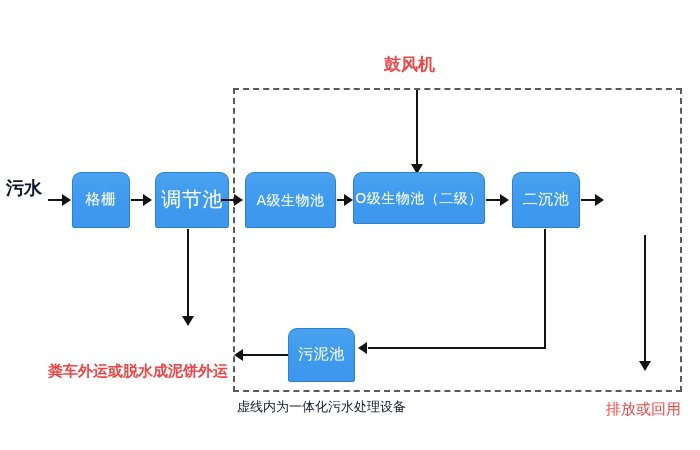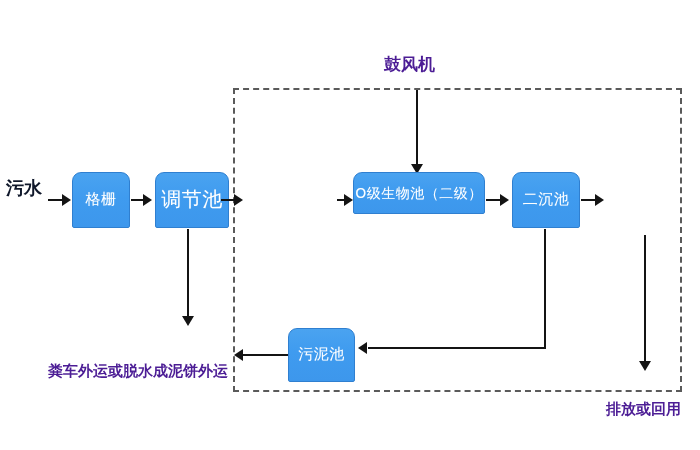--- a/index.html
+++ b/index.html
@@ -26,21 +26,21 @@
     line-height:1.18;
     box-sizing:border-box;
     letter-spacing:0.5px;
     text-shadow:0 0 1px rgba(255,255,255,.25);
   }
   .node span{display:block;white-space:pre-line;}
 
   
   .lbl{position:absolute;white-space:pre;}
   .lbl.dark{color:#0f172a;}
-  .lbl.blue{color:#4c1d95;}
+  .lbl.blue{color:#ef4444;}
 
   
   .dashed-box{
     position:absolute;
     border:2px dashed #5a5a5a;
     box-sizing:border-box;
     background:transparent;
   }
 
   
@@ -75,25 +75,28 @@
   <div class="line hline" style="left:131px;top:199px;width:14px;"></div>
   <div class="arrow right" style="left:143px;top:194px;"></div>
 
   <div class="node" style="left:155px;top:172px;width:74px;height:56px;font-size:20px;">
     <span>调节池</span>
   </div>
 
   <div class="line hline" style="left:221px;top:199px;width:18px;"></div>
   <div class="arrow right" style="left:234px;top:194px;"></div>
 
+  <div class="node" style="left:245px;top:172px;width:91px;height:56px;font-size:14px;">
+    <span>A级生物池</span>
+  </div>
 
   <div class="line hline" style="left:337px;top:199px;width:12px;"></div>
   <div class="arrow right" style="left:344px;top:194px;"></div>
 
-  <div class="node" style="left:353px;top:172px;width:132px;height:42px;font-size:14px;">
+  <div class="node" style="left:353px;top:172px;width:132px;height:52px;font-size:14px;">
     <span>O级生物池（二级）</span>
   </div>
 
   <div class="line hline" style="left:486px;top:199px;width:20px;"></div>
   <div class="arrow right" style="left:500px;top:194px;"></div>
 
   <div class="node" style="left:512px;top:172px;width:68px;height:56px;font-size:15px;justify-content:center;">
     <span>二沉池</span>
   </div>
 
@@ -111,16 +114,17 @@
   <div class="line vline" style="left:544px;top:229px;height:120px;"></div>
   <div class="line hline" style="left:368px;top:347px;width:178px;"></div>
   <div class="arrow left" style="left:358px;top:342px;"></div>
 
   <div class="line hline" style="left:243px;top:354px;width:45px;"></div>
   <div class="arrow left" style="left:234px;top:349px;"></div>
   <div class="lbl blue" style="left:48px;top:362px;font-size:15px;font-weight:700;">粪车外运或脱水成泥饼外运</div>
 
   <div class="line vline" style="left:644px;top:235px;height:133px;"></div>
   <div class="arrow down" style="left:639px;top:361px;"></div>
-  <div class="lbl blue" style="left:606px;top:400px;font-size:15px;font-weight:700;">排放或回用</div>
+  <div class="lbl blue" style="left:606px;top:400px;font-size:15px;font-weight:400;">排放或回用</div>
 
+  <div class="lbl dark" style="left:237px;top:398px;font-size:13px;">虚线内为一体化污水处理设备</div>
 
 </div>
 
 </body></html>

